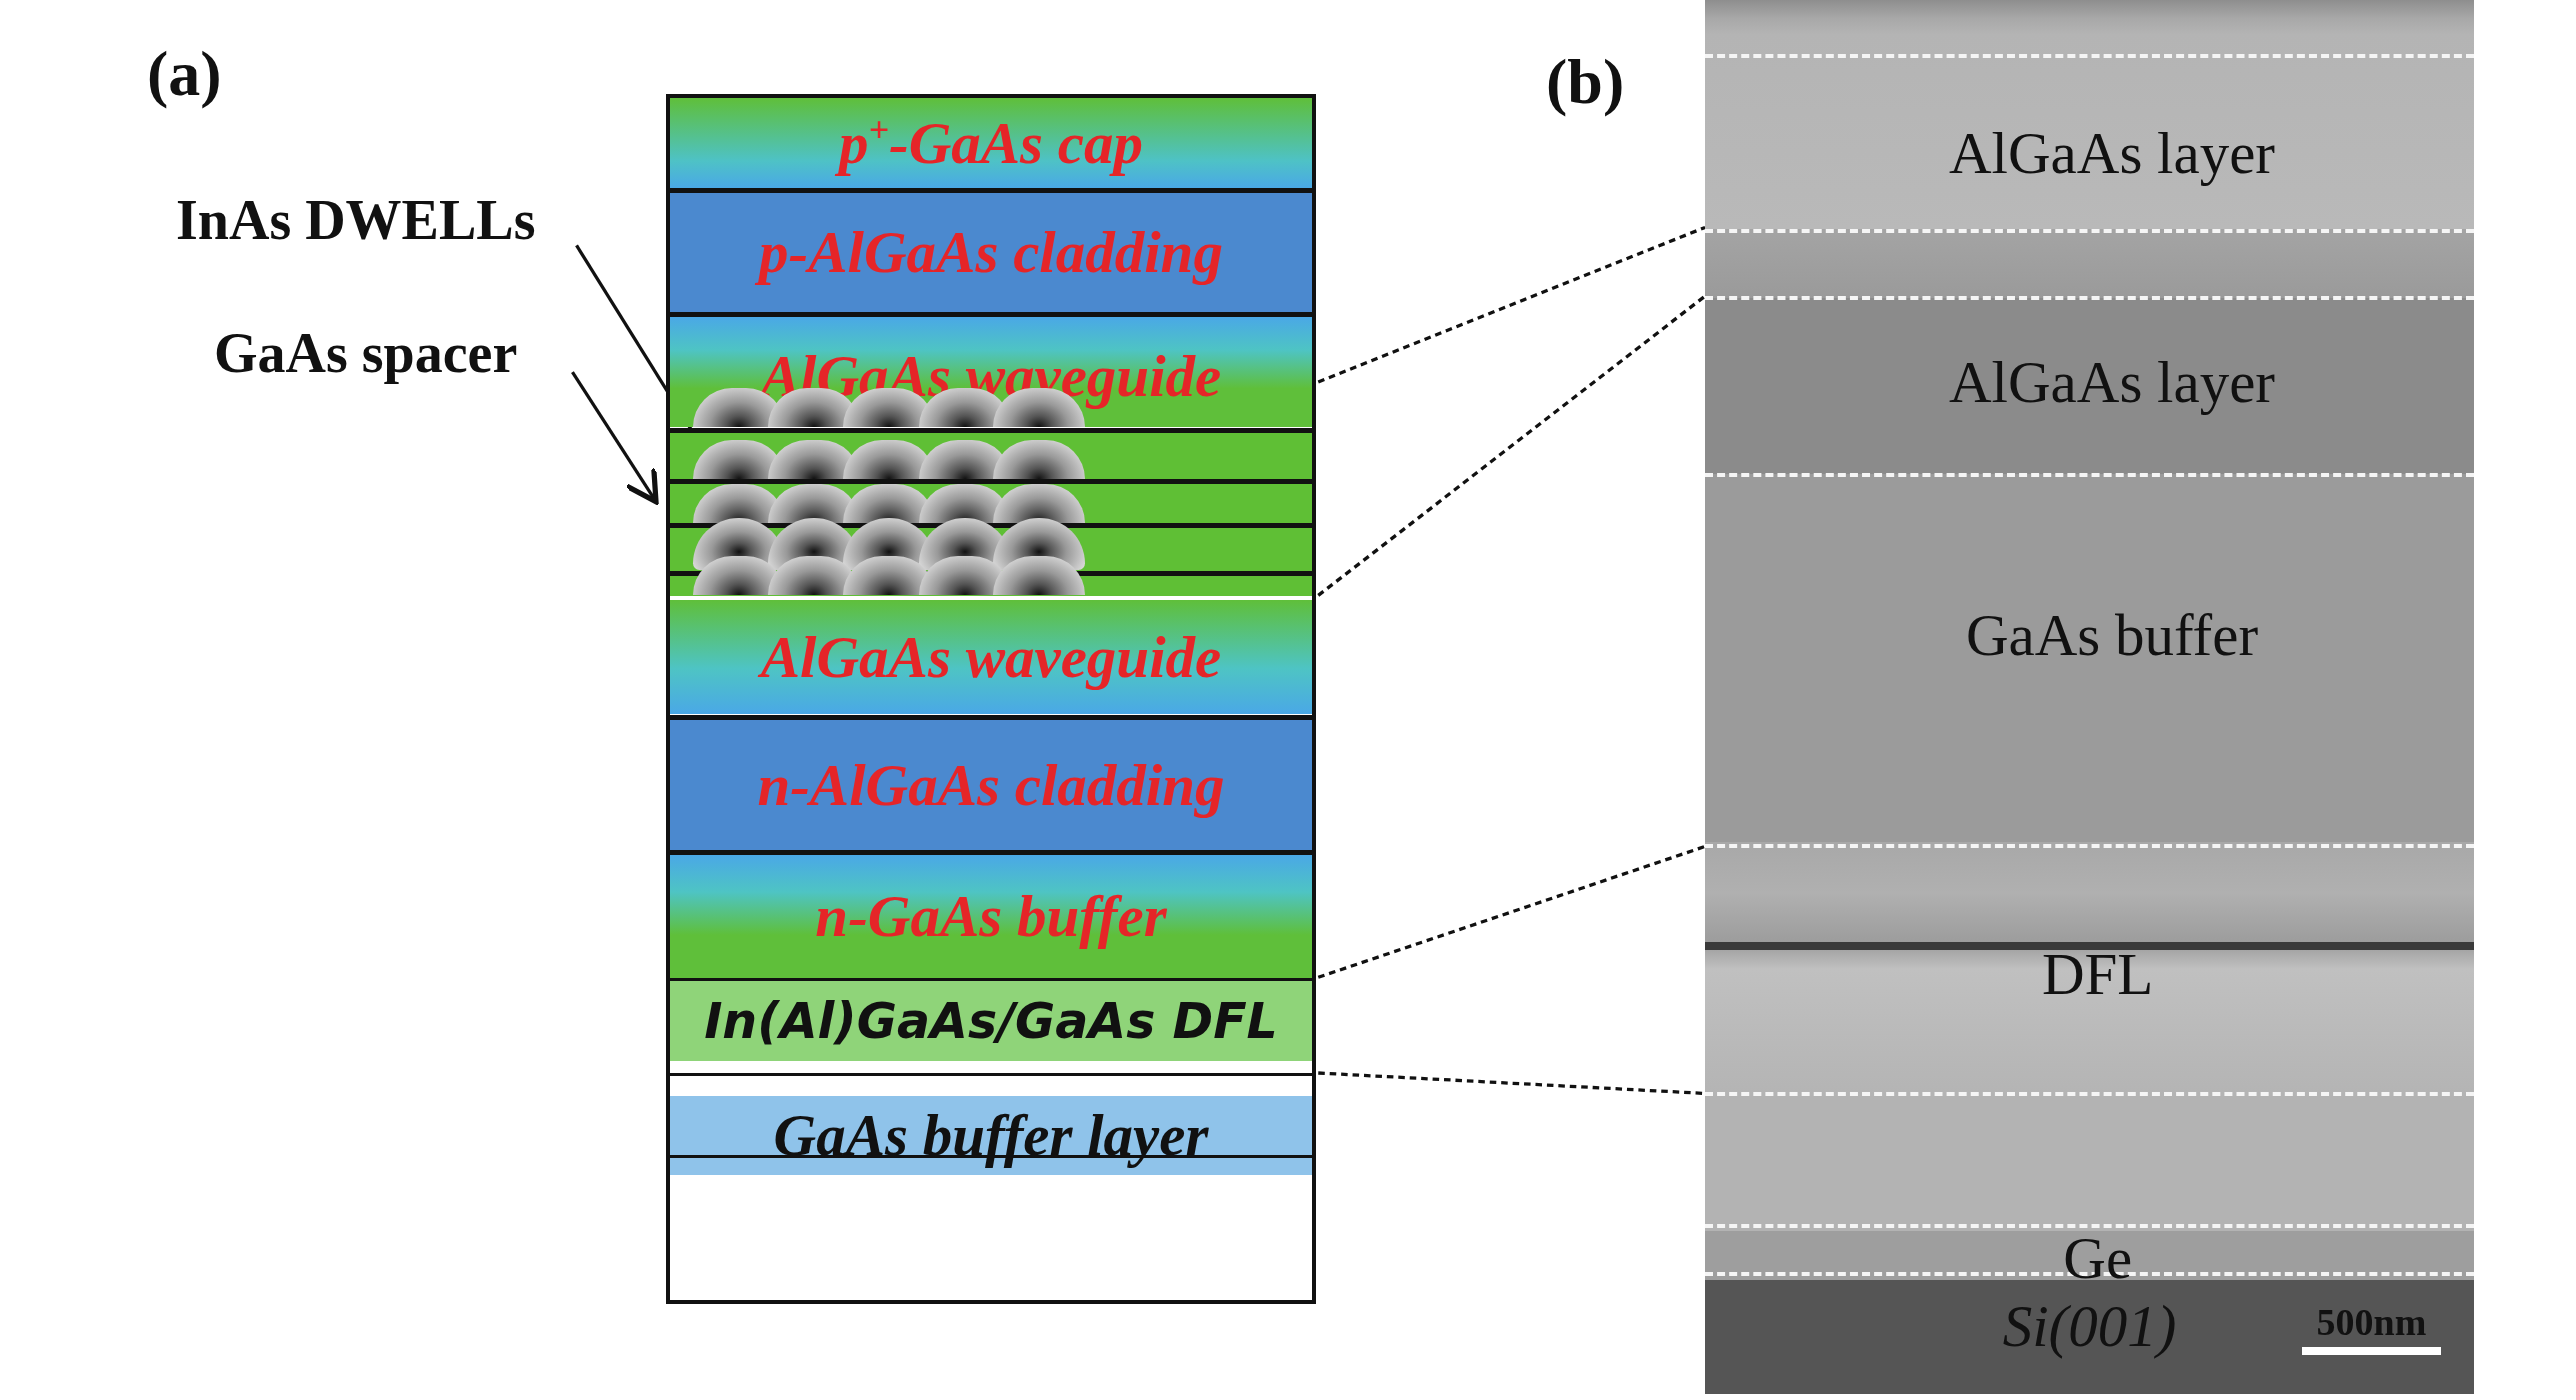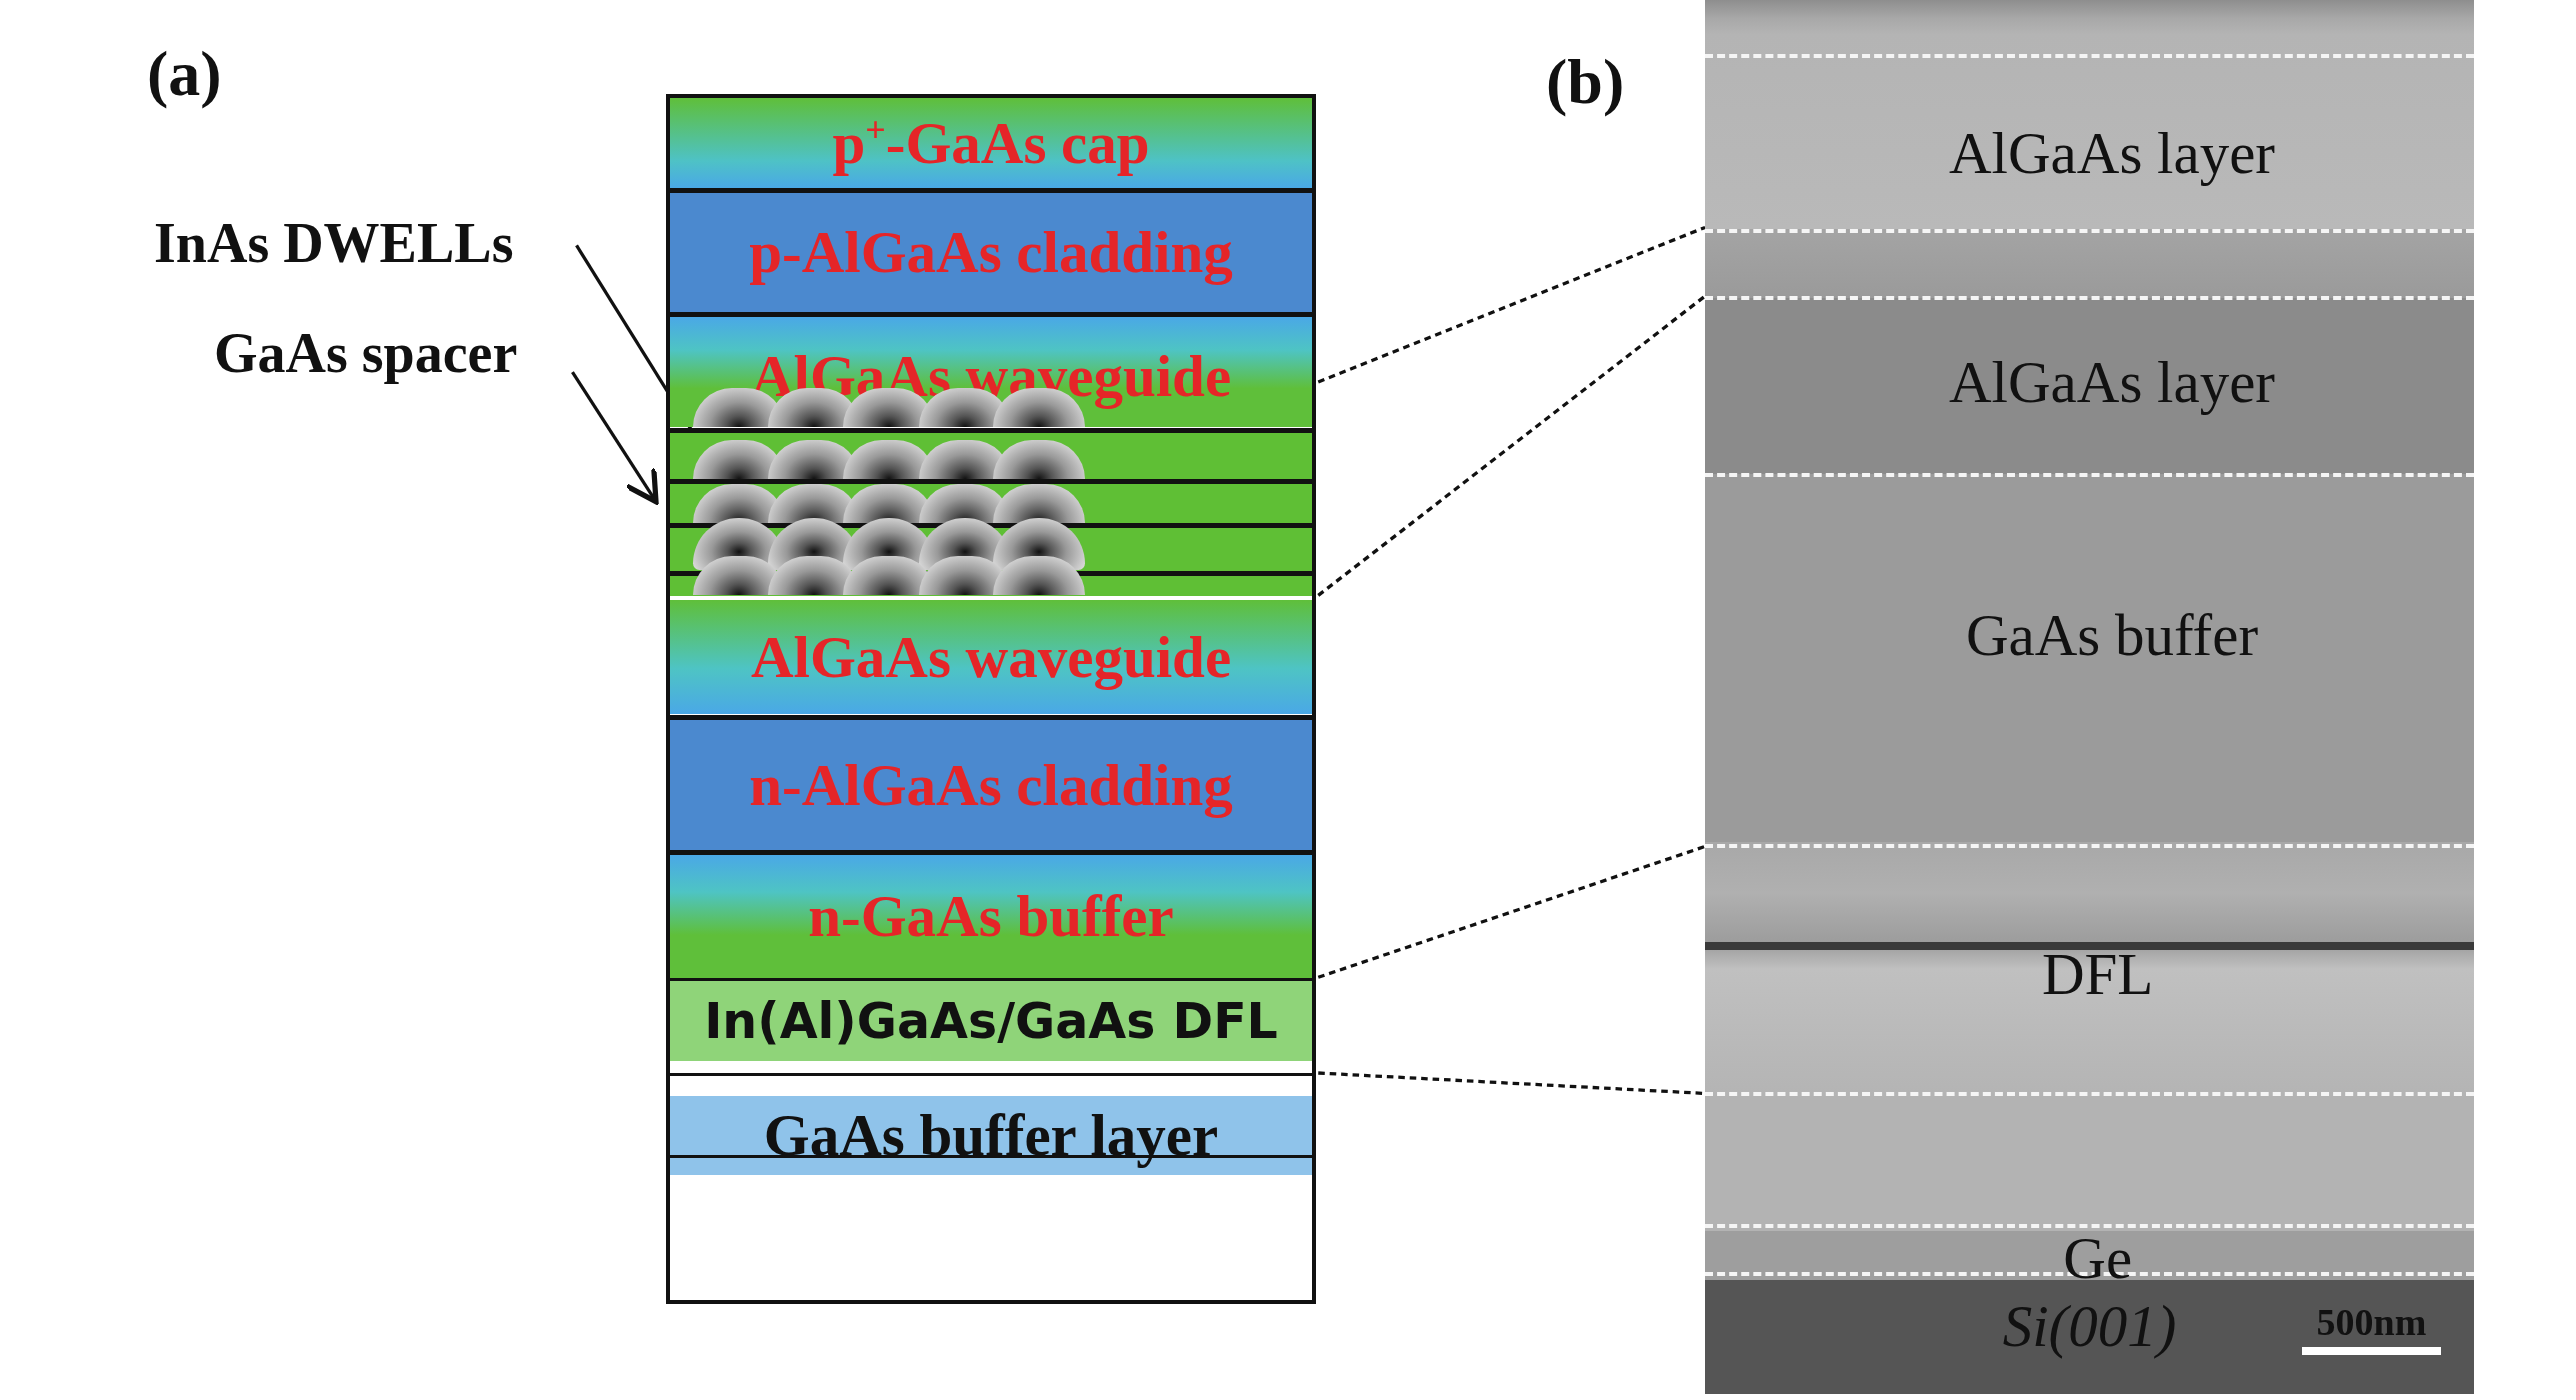--- a/index.html
+++ b/index.html
@@ -1,19 +1,19 @@
 <!DOCTYPE html>
 <html style="font-size:13px"><head>
 <meta charset="utf-8">
 <style>
   html,body{margin:0;padding:0;background:#fff;}
   body{width:2576px;height:1401px;position:relative;overflow:hidden;font-family:"Liberation Serif","DejaVu Serif",serif;}
   .panel-label{position:absolute;font-weight:bold;font-size:64px;color:#111;}
   .annot{position:absolute;font-weight:bold;font-size:56px;color:#111;white-space:nowrap;}
-  #stack{position:absolute;left:666px;top:94px;width:650px;height:1210px;border:4.1px solid #111;box-sizing:border-box;}
+  #stack{position:absolute;left:666px;top:94px;width:650px;height:1210px;border:4.1px solid #111;box-sizing:border-box;font-style:italic;}
   .layer{position:absolute;left:0;right:0;display:flex;align-items:center;justify-content:center;box-sizing:border-box;}
   .layer span{font-weight:bold;font-size:59px;white-space:nowrap;}
   .red{color:#e52528;}
   .blk{color:#111;}
   .grad-gb{background:linear-gradient(to bottom,#5fbf3a 0%,#4ec2c6 70%,#4aa8e6 100%);}
   .grad-bg{background:linear-gradient(to bottom,#4aa8e6 0%,#4ec4c4 30%,#5fbf3a 65%,#5fbf3a 100%);}
   .blue{background:#4b89cf;}
   .green{background:#5fbf35;}
   .lightgreen{background:#8fd479;}
   .lightblue{background:#8fc3ea;margin-top:20px;}
@@ -23,21 +23,21 @@
   .semband{position:absolute;left:0;right:0;}
   .dash{position:absolute;left:0;right:0;height:0;border-top:4.9px dashed #f5f5f5;}
   .semlabel{position:absolute;left:0;right:0;text-align:center;font-size:59px;color:#111;}
 </style>
 </head>
 <body>
 
 <div class="panel-label" style="left:147px;top:37px;">(a)</div>
 <div class="panel-label" style="left:1546px;top:45px;">(b)</div>
 
-<div class="annot" style="left:154px;top:188px;margin-top:23px;">InAs DWELLs</div>
+<div class="annot" style="left:176px;top:188px;">InAs DWELLs</div>
 <div class="annot" style="left:214px;top:321px;">GaAs spacer</div>
 
 <svg style="position:absolute;left:0;top:0;" width="2576" height="1401" viewBox="0 0 3150 1713">
   <defs>
     <marker id="ah" markerWidth="10" markerHeight="10" refX="8" refY="5" orient="auto">
       <path d="M0,0 L9,5 L0,10" fill="none" stroke="#111" stroke-width="1.6"></path>
     </marker>
   </defs>
   <line x1="705" y1="300" x2="870" y2="565" stroke="#111" stroke-width="4" marker-end="url(#ah)"></line>
   <line x1="700" y1="455" x2="800" y2="610" stroke="#111" stroke-width="4" marker-end="url(#ah)"></line>

